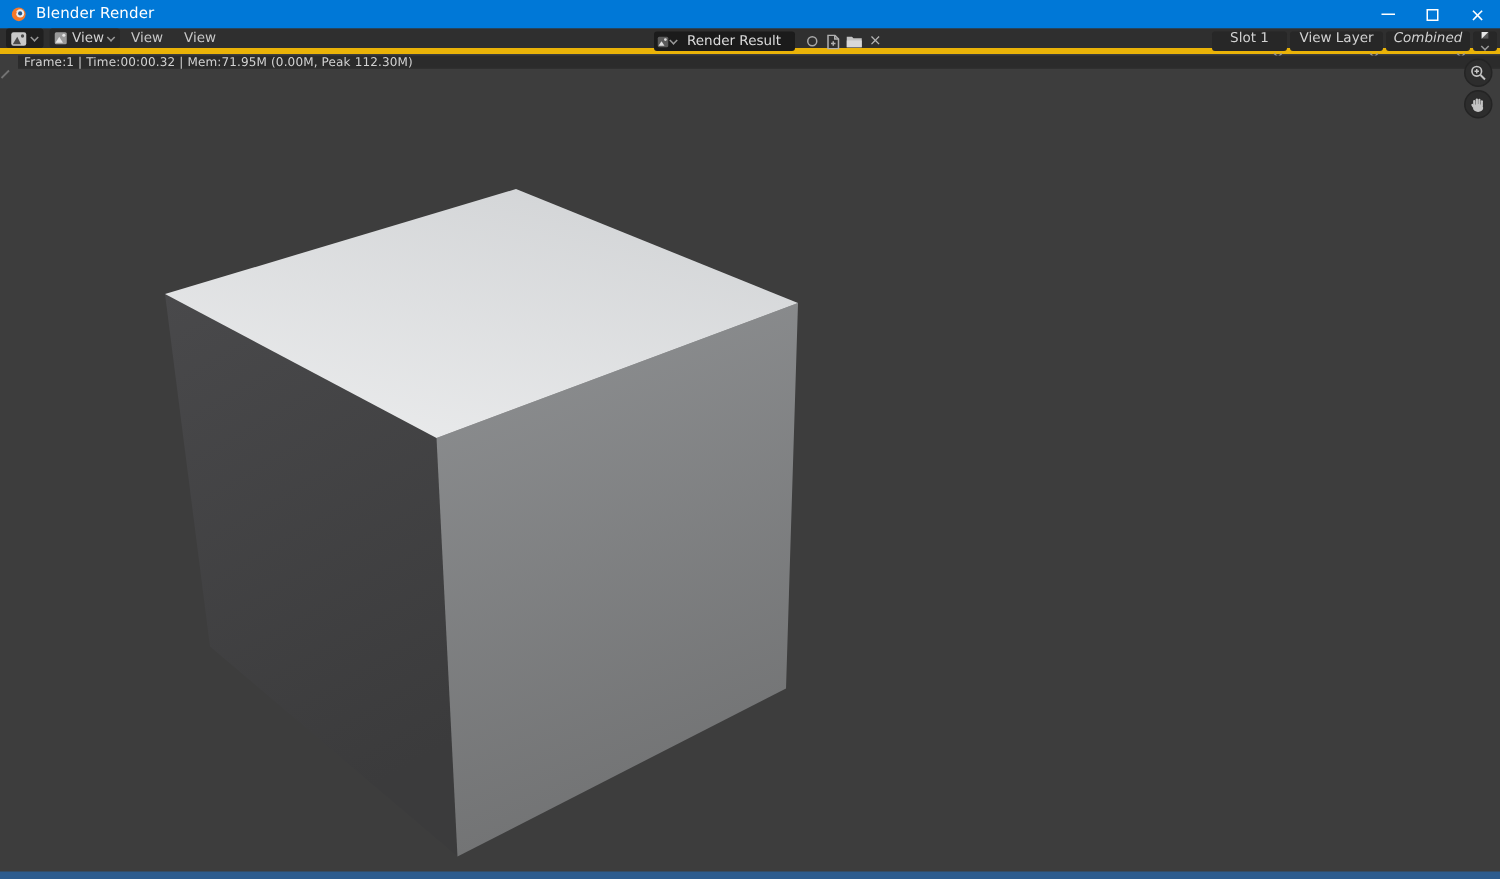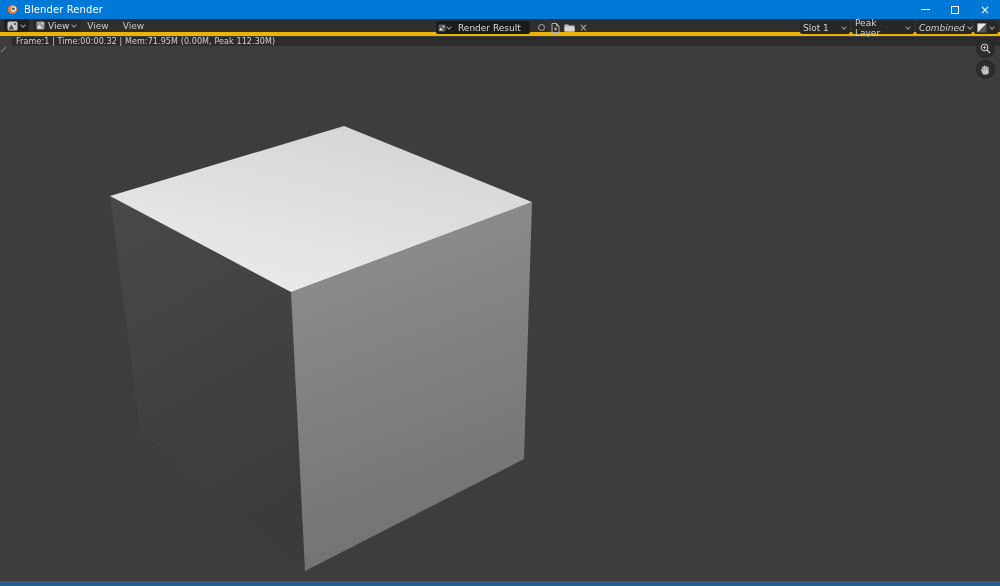--- a/index.html
+++ b/index.html
@@ -72,21 +72,21 @@
     width:13px; height:13px; display:flex; align-items:center; justify-content:center;
     border-radius:2px;
   }
   .ring { width:7px; height:7px; border:1px solid #a8a8a8; border-radius:50%; }
   .x-glyph { color:#b5b5b5; font-size:10px; line-height:10px; }
 
   .header-right {
     position:absolute; right:2px; top:2px; height:13px;
     display:flex; align-items:center; gap:2px;
   }
-  .header-right .hbtn { background:#272727; }
+  .header-right .hbtn { background:#272727;flex-direction:column; }
   .hbtn .lbl { color:#d2d2d2; }
 
   
   .statsbar {
     position:absolute; top:37px; left:12px; width:1000px; height:9px;
     background:#2b2b2b; border-bottom:1px solid #2f2f2f;
     display:flex; align-items:center;
   }
   .statsbar .stats-text {
     color:#d2d2d2; font-size:8px; margin-left:4px; white-space:nowrap; letter-spacing:.1px;
@@ -196,21 +196,21 @@
       </div>
     </div>
   </div>
 
   <div class="header-right">
     <div class="hbtn" style="width:50px;">
       <span class="lbl">Slot 1</span>
       <span class="caret" style="margin-left:auto"></span>
     </div>
     <div class="hbtn" style="width:62px;">
-      <span class="lbl">Peak Layer</span>
+      <span class="lbl">View Layer</span>
       <span class="caret" style="margin-left:auto"></span>
     </div>
     <div class="hbtn" style="width:56px;font-style:italic;">
       <span class="lbl">Combined</span>
       <span class="caret" style="margin-left:auto"></span>
     </div>
     <div class="hbtn">
       <svg width="10" height="10" viewBox="0 0 10 10">
         <rect x="0.5" y="0.5" width="9" height="9" fill="#555555"></rect>
         <path d="M0.5 0.5 H9.5 L0.5 9.5 Z" fill="#e8e8e8"></path>

